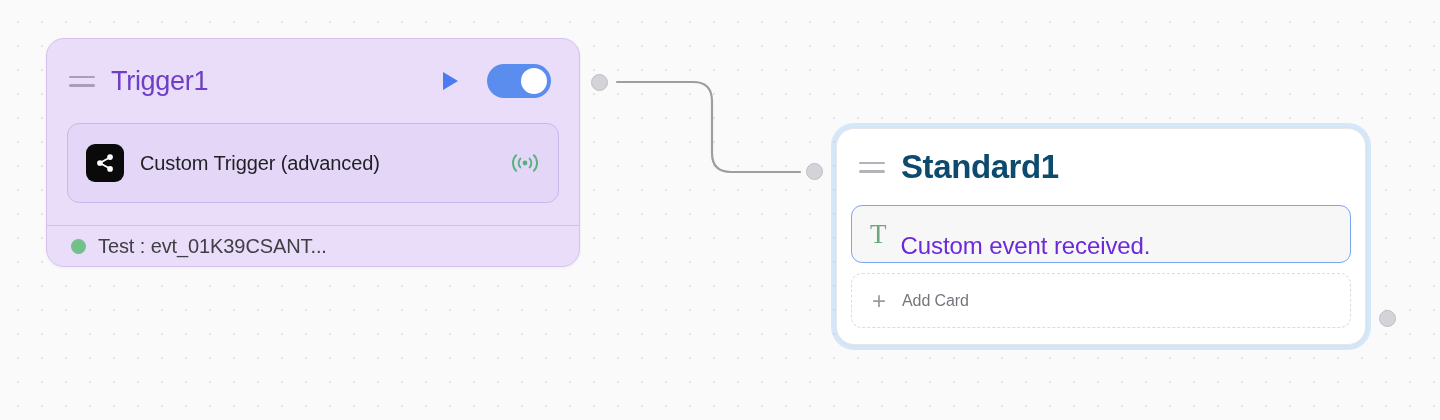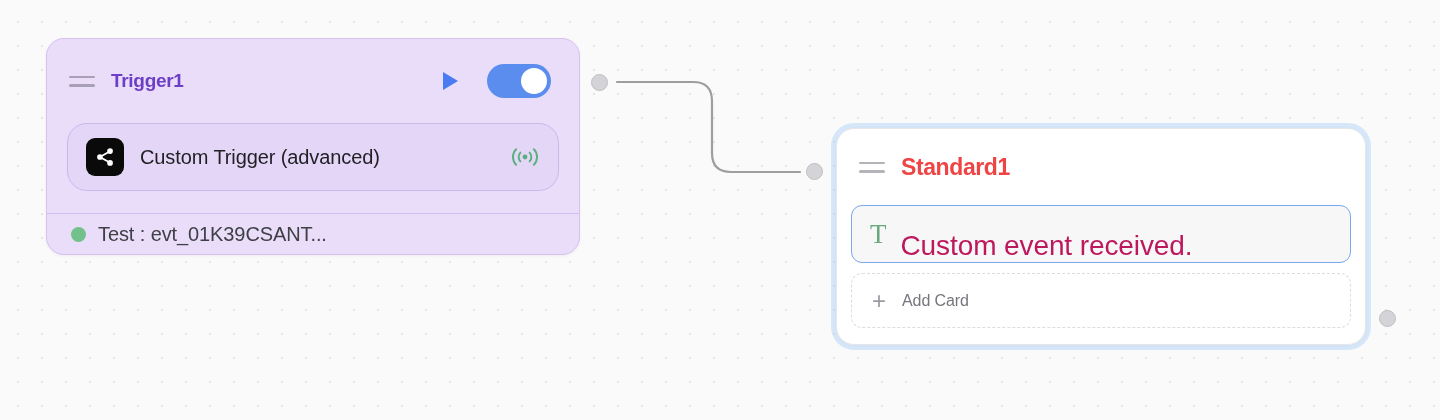--- a/index.html
+++ b/index.html
@@ -82,22 +82,22 @@
   }
   .drag-handle span {
     display: block;
     height: 2.5px;
     border-radius: 2px;
     background: #a8a0b8;
   }
   .drag-handle.dark span { background: #b3b3b8; }
 
   .trigger-title {
-    font-size: 19px;
-    font-weight: bold;
+    font-size: 27px;
+    font-weight: normal;
     color: #6d3fc4;
     letter-spacing: -0.3px;
     flex: 1;
   }
 
   .play-btn {
     width: 22px;
     height: 24px;
     flex: none;
     display: flex;
@@ -127,23 +127,23 @@
   }
 
   .trigger-body {
     padding: 0 20px 22px 20px;
   }
 
   .trigger-card {
     display: flex;
     align-items: center;
     gap: 16px;
-    height: 68px;
+    height: 80px;
     padding: 0 18px;
-    border-radius: 20px;
+    border-radius: 12px;
     background: #e4d6f7;
     border: 1px solid #cdb6ea;
     cursor: pointer;
   }
 
   .app-icon {
     width: 38px;
     height: 38px;
     border-radius: 9px;
     background: #0a0a0a;
@@ -198,23 +198,23 @@
   }
 
   .standard-header {
     display: flex;
     align-items: center;
     gap: 16px;
     height: 76px;
     padding: 0 22px;
   }
   .standard-title {
-    font-size: 23px;
+    font-size: 33px;
     font-weight: bold;
-    color: #ef4444;
+    color: #0c4a6e;
     letter-spacing: -0.4px;
   }
 
   .standard-body {
     padding: 0 14px 16px 14px;
   }
 
   .text-card {
     display: flex;
     align-items: center;
@@ -227,22 +227,22 @@
     cursor: pointer;
   }
   .t-icon {
     font-family: "Liberation Serif", serif;
     font-size: 27px;
     color: #6aa87e;
     flex: none;
     line-height: 1;
   }
   .text-card-label {
-    font-size: 28px;
-    color: #be185d;
+    font-size: 24px;
+    color: #6d28d9;
     letter-spacing: -0.1px;
     margin-top: 23px;
   }
 
   .add-card {
     display: flex;
     align-items: center;
     gap: 16px;
     height: 55px;
     margin-top: 10px;

